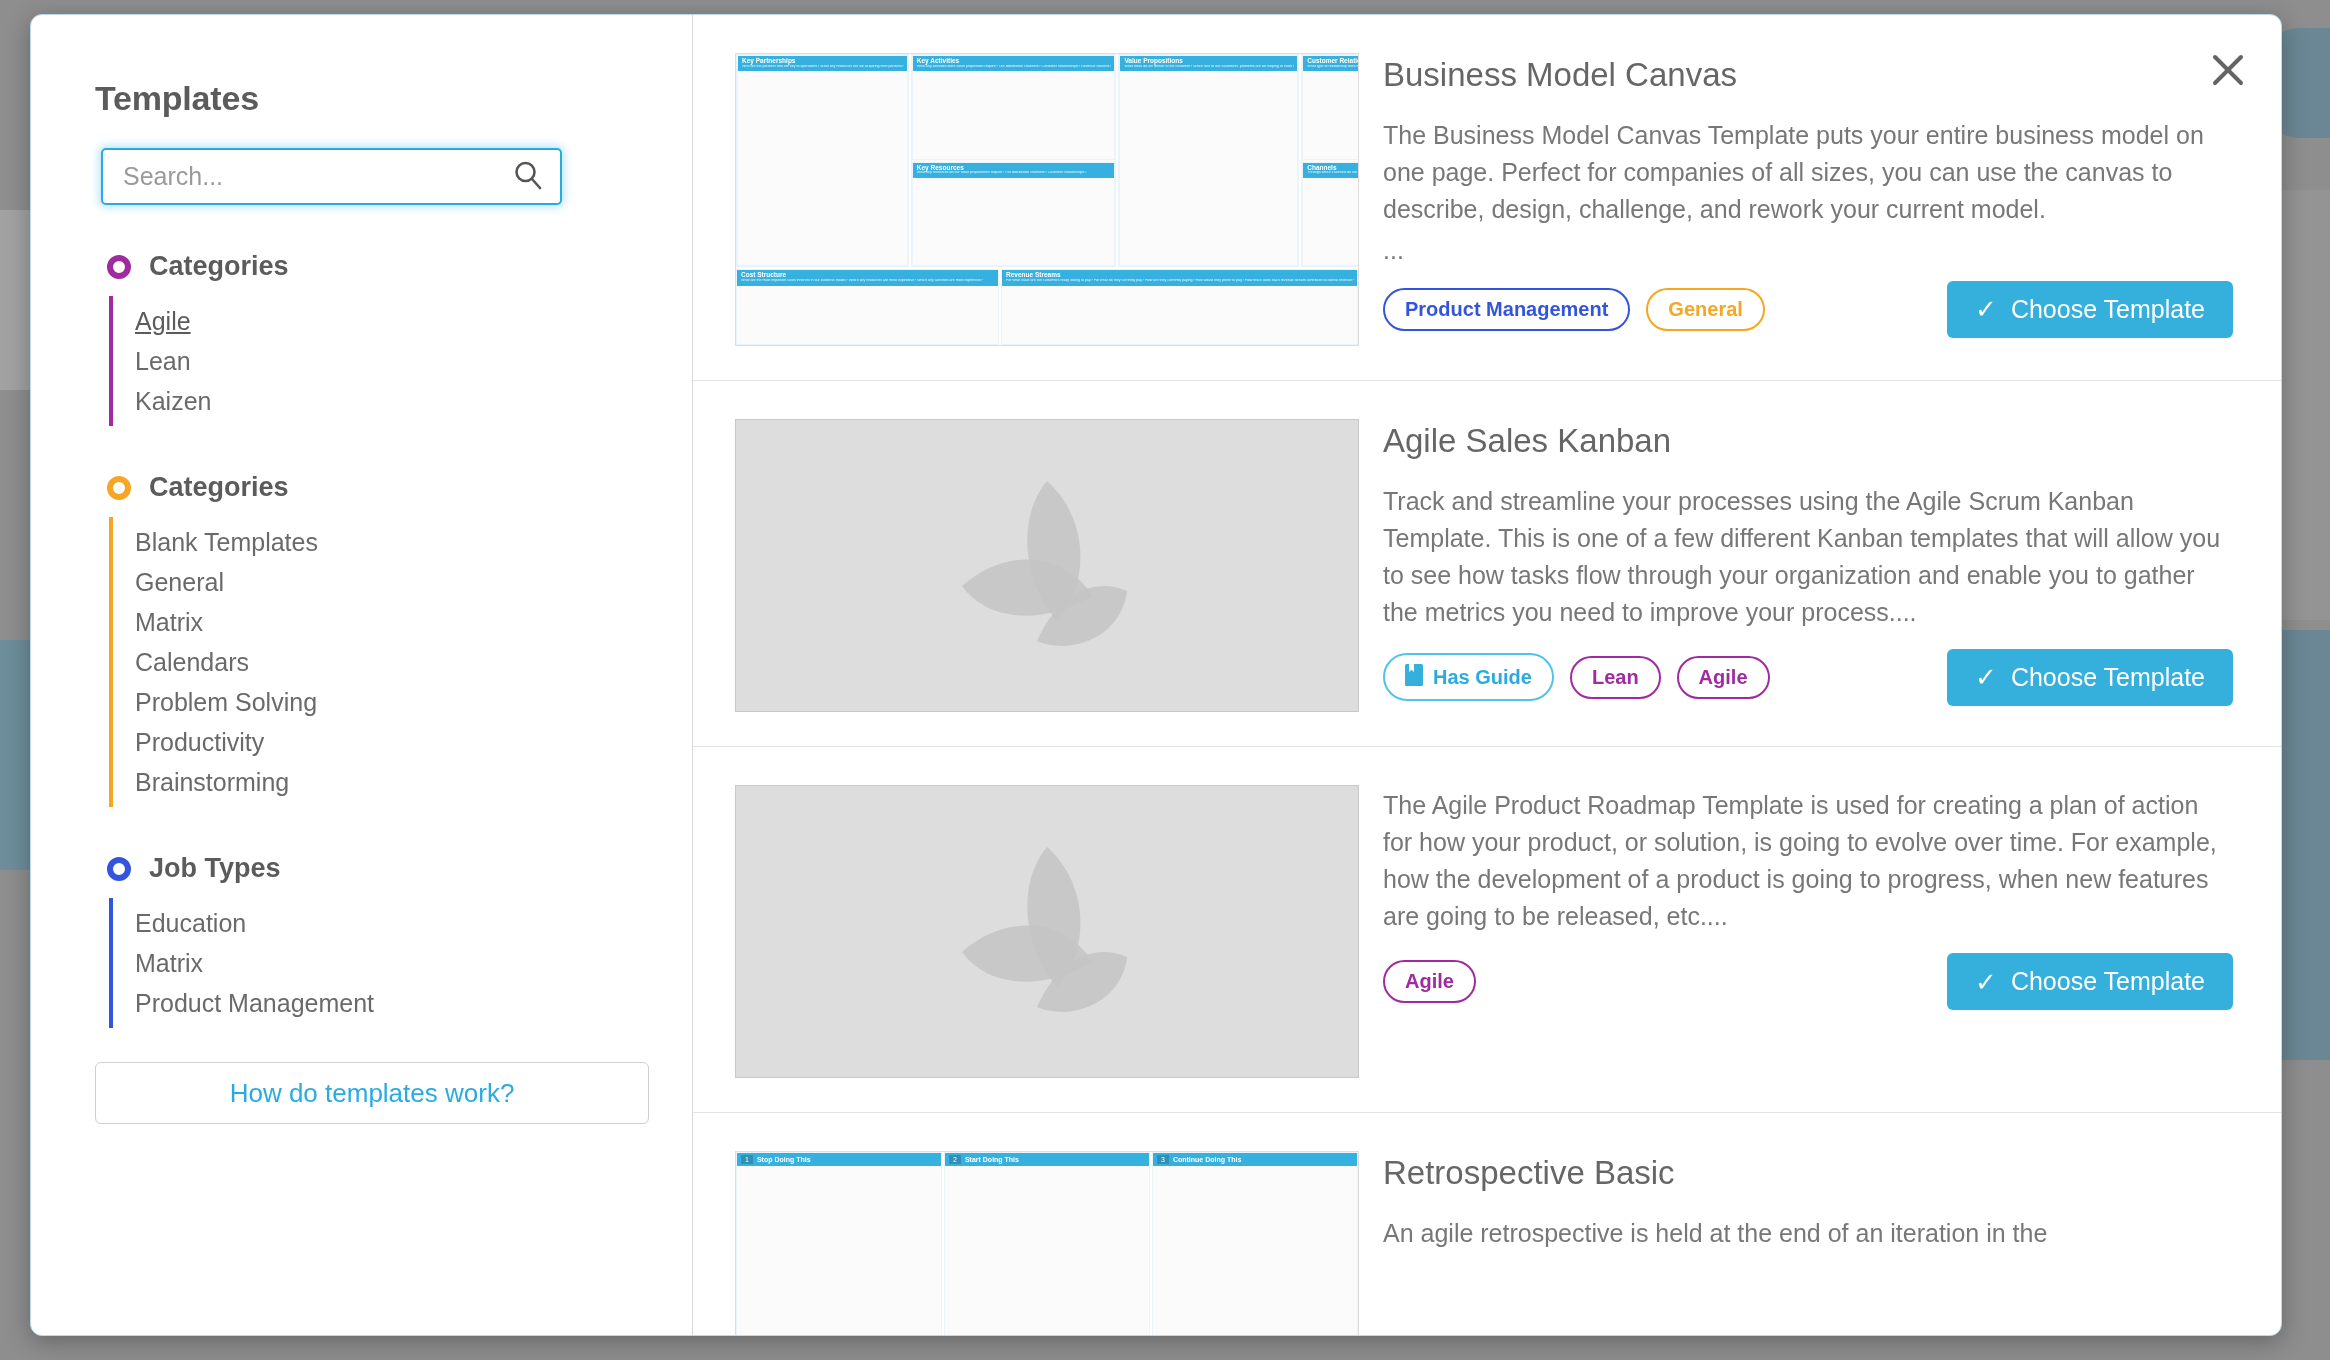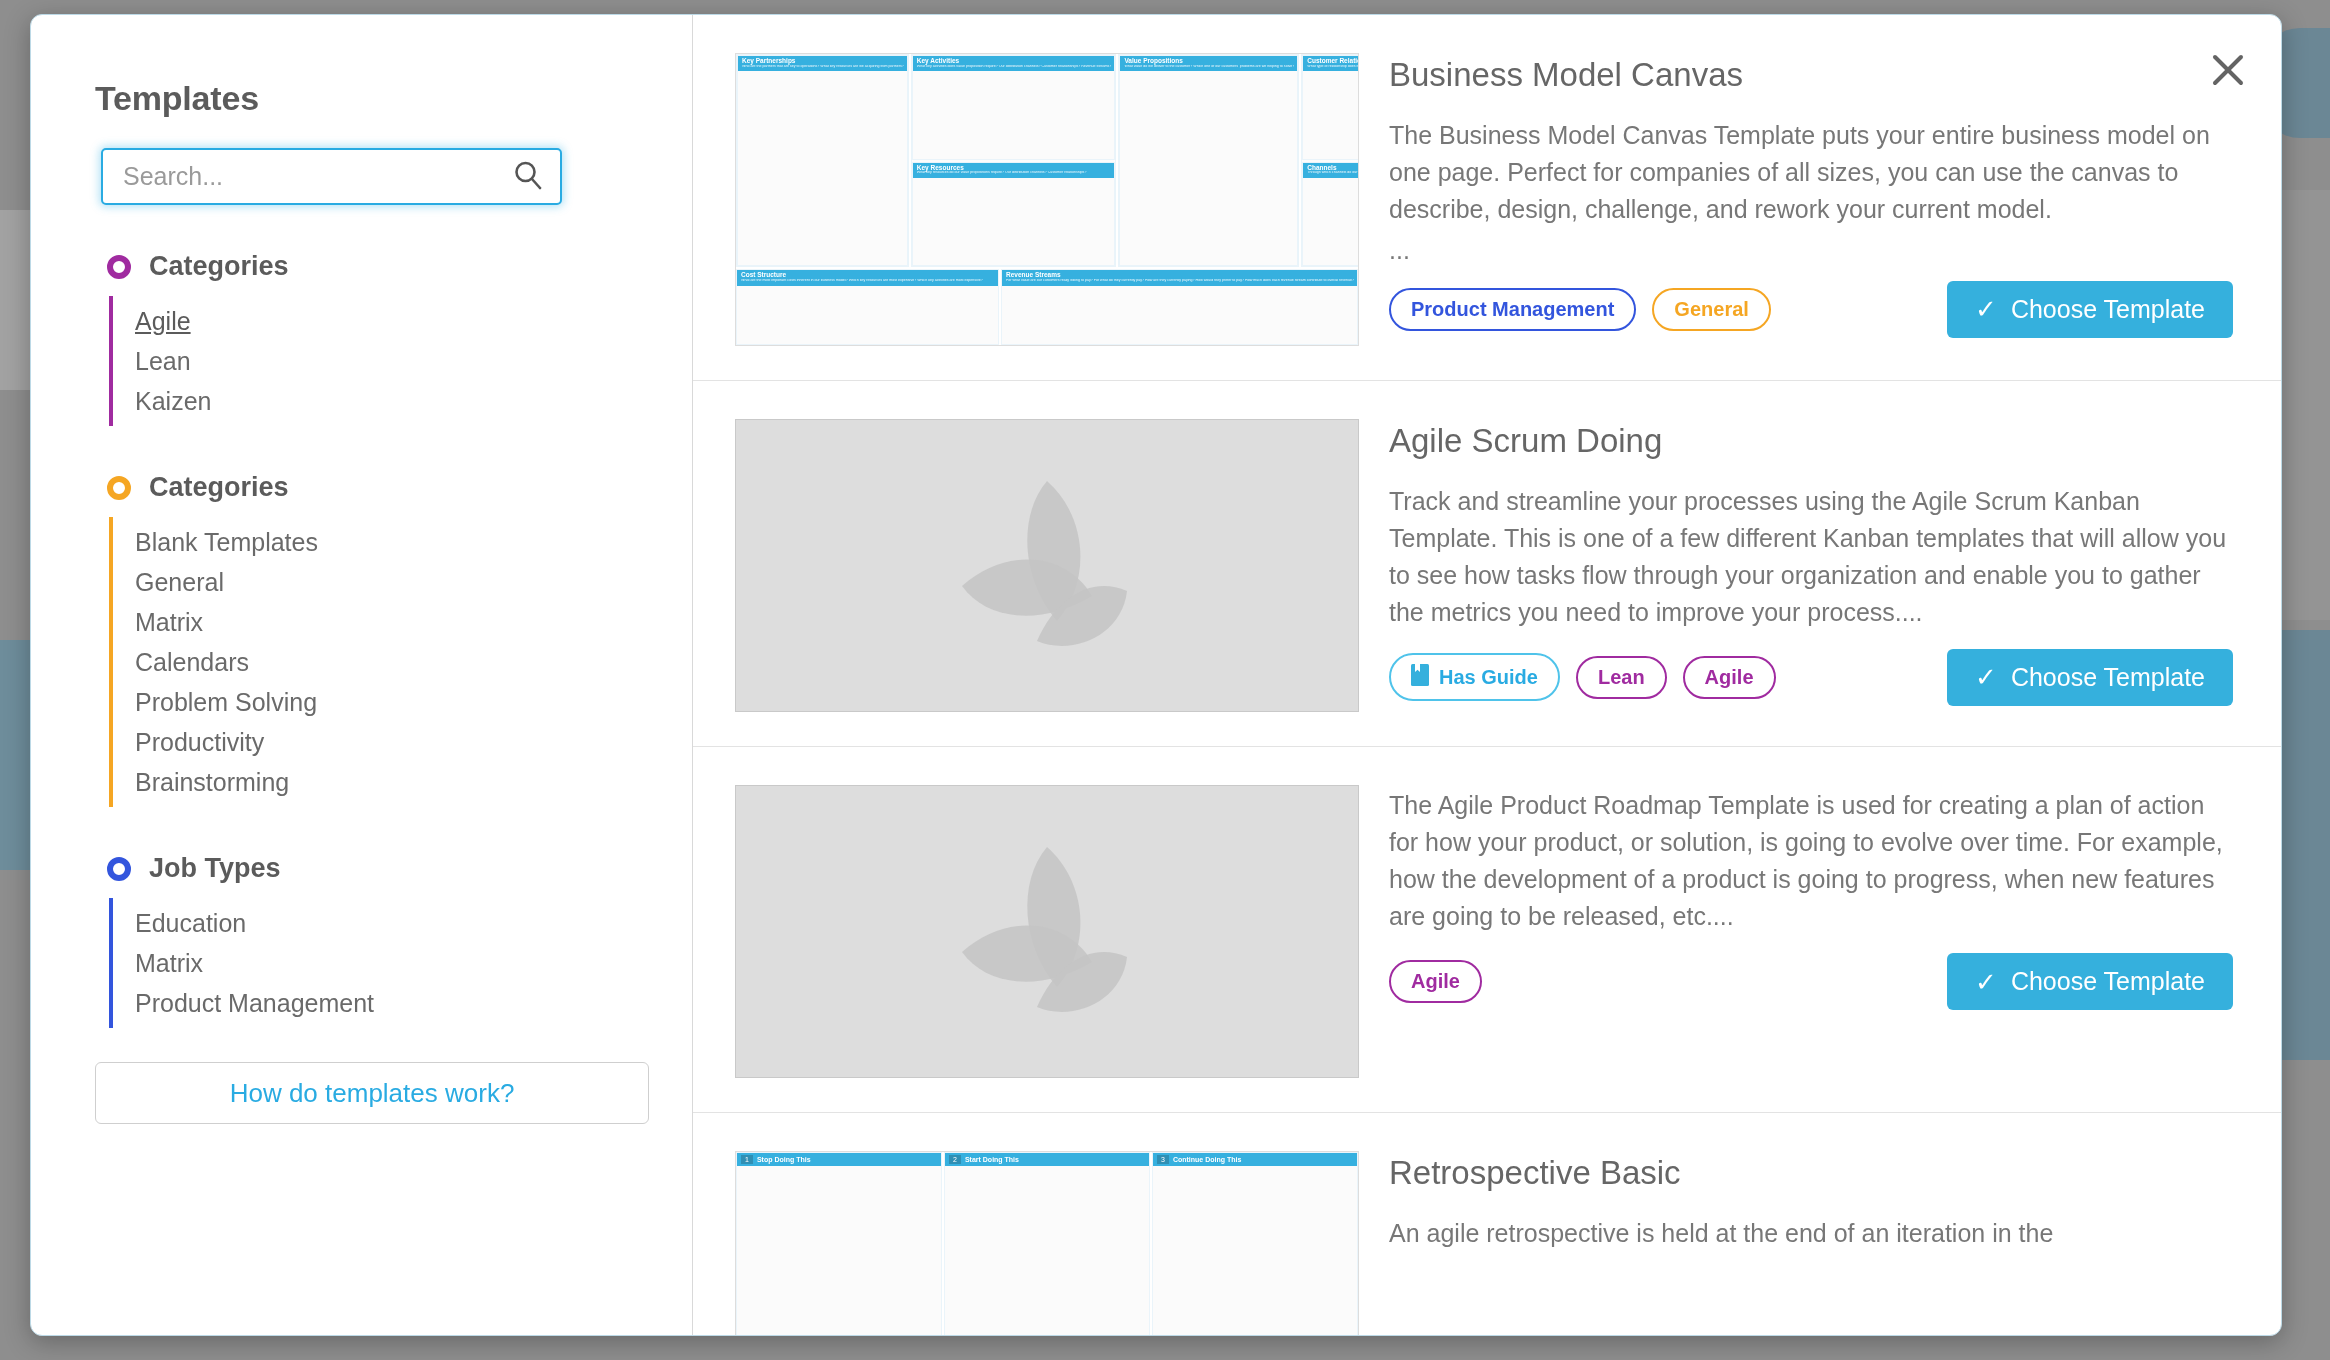--- a/index.html
+++ b/index.html
@@ -192,21 +192,21 @@
 
   
   #content {
     flex: 1;
     min-width: 0;
     overflow: hidden;
     padding: 0 0 0 0;
   }
   .card {
     display: flex;
-    gap: 30px;
+    gap: 24px;
     padding: 38px 48px 34px 42px;
     border-bottom: 1px solid #e3e3e3;
     align-items: flex-start;
   }
   .card:last-child { border-bottom: none; }
 
   .thumb {
     flex: 0 0 auto;
     width: 624px;
     height: 293px;
@@ -486,21 +486,21 @@
         <div class="thumb placeholder">
           <svg width="220" height="190" viewBox="0 0 220 190" aria-hidden="true">
             <g fill="#c4c4c4" fill-opacity="0.85">
               <path d="M110 10 C 150 45 155 110 120 150 C 85 110 80 45 110 10 Z"></path>
               <path d="M25 115 C 70 75 130 82 155 125 C 105 155 50 150 25 115 Z"></path>
               <path d="M190 120 C 185 165 135 185 100 170 C 120 125 155 105 190 120 Z"></path>
             </g>
           </svg>
         </div>
         <div class="info">
-          <div class="card-title">Agile Scrum Doing</div>
+          <div class="card-title">Agile Sales Kanban</div>
           <div class="card-desc">Track and streamline your processes using the Agile Scrum Kanban Template. This is one of a few different Kanban templates that will allow you to see how tasks flow through your organization and enable you to gather the metrics you need to improve your process....</div>
           <div class="card-footer">
             <div class="badges">
               <span class="badge cyan">
                 <span>
                   <svg width="18" height="22" viewBox="0 0 18 22" aria-hidden="true">
                     <rect x="0" y="0" width="18" height="22" rx="1.5" fill="#35b0dd"></rect>
                     <path d="M4 0 h5 v8 l-2.5 -2.2 L4 8 Z" fill="#ffffff"></path>
                   </svg>
                 </span>

